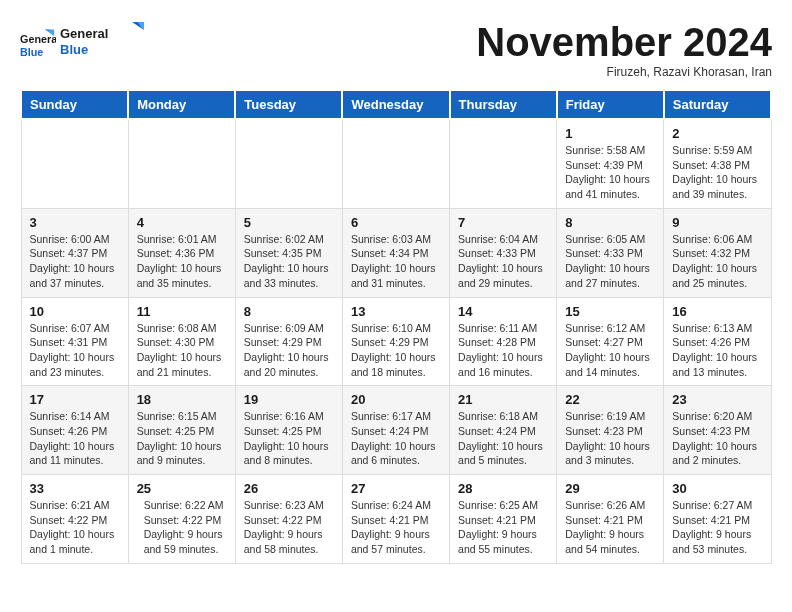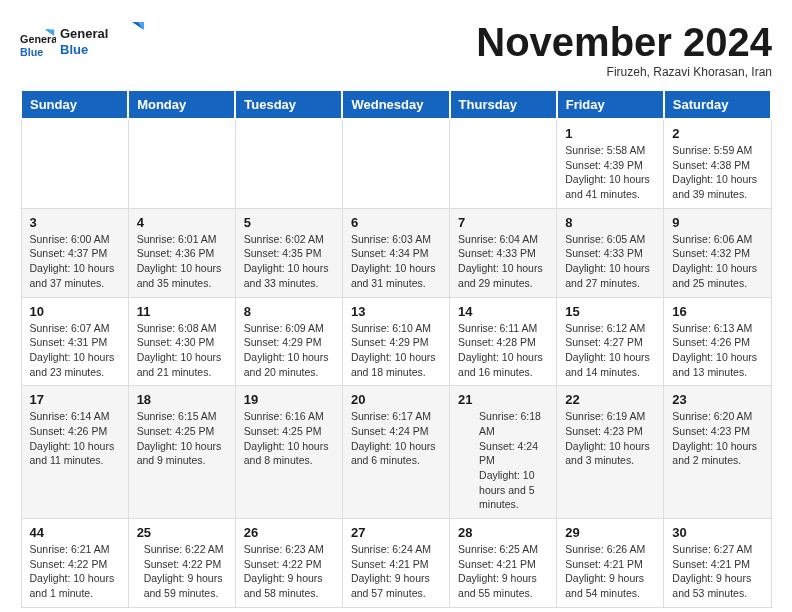--- a/index.html
+++ b/index.html
@@ -252,40 +252,40 @@
 Daylight: 10 hours and 8 minutes.</div>
         </td>
         <td>
           <span class="day-number">20</span>
           <div class="day-info" style="white-space: pre-line;">Sunrise: 6:17 AM
 Sunset: 4:24 PM
 Daylight: 10 hours and 6 minutes.</div>
         </td>
         <td>
           <span class="day-number">21</span>
-          <div class="day-info" style="white-space: pre-line; margin-left: 21px;">Sunrise: 6:18 AM
+          <div class="day-info" style="white-space: pre-line;">Sunrise: 6:18 AM
 Sunset: 4:24 PM
 Daylight: 10 hours and 5 minutes.</div>
         </td>
         <td>
           <span class="day-number">22</span>
           <div class="day-info" style="white-space: pre-line;">Sunrise: 6:19 AM
 Sunset: 4:23 PM
 Daylight: 10 hours and 3 minutes.</div>
         </td>
         <td>
           <span class="day-number">23</span>
           <div class="day-info" style="white-space: pre-line;">Sunrise: 6:20 AM
 Sunset: 4:23 PM
 Daylight: 10 hours and 2 minutes.</div>
         </td>
       </tr>
       <tr>
         <td>
-          <span class="day-number">44</span>
+          <span class="day-number">33</span>
           <div class="day-info" style="white-space: pre-line;">Sunrise: 6:21 AM
 Sunset: 4:22 PM
 Daylight: 10 hours and 1 minute.</div>
         </td>
         <td>
           <span class="day-number">25</span>
           <div class="day-info" style="white-space: pre-line; margin-left: 7px;">Sunrise: 6:22 AM
 Sunset: 4:22 PM
 Daylight: 9 hours and 59 minutes.</div>
         </td>

